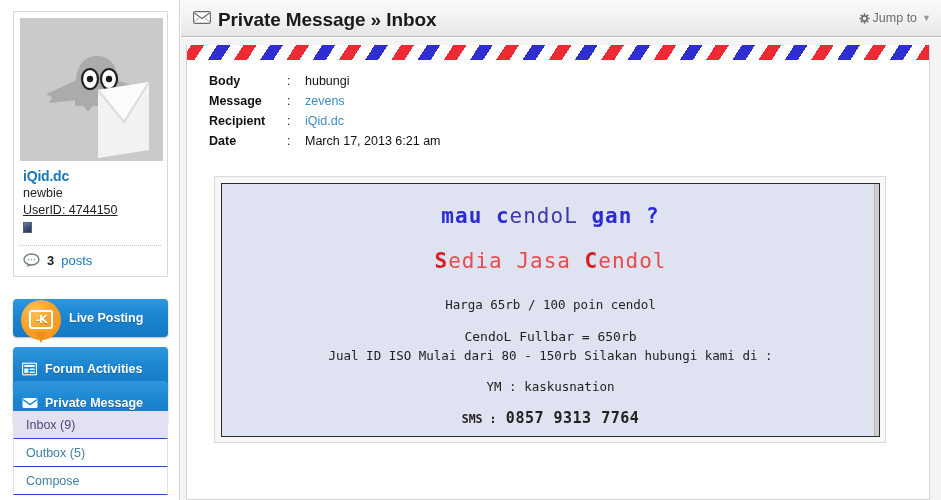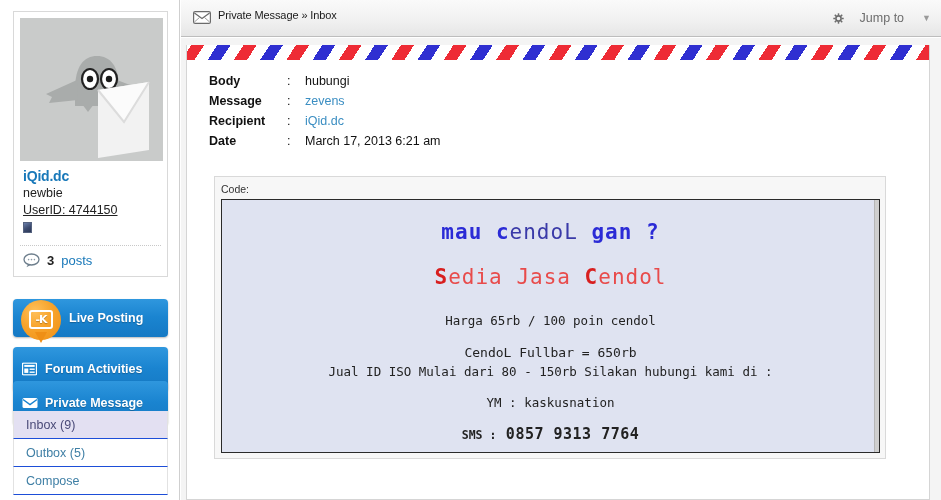--- a/index.html
+++ b/index.html
@@ -189,37 +189,37 @@
   #topbar {
     position: relative;
     height: 37px;
     background: linear-gradient(180deg, #fafafa 0%, #f1f1f1 55%, #e6e6e6 100%);
     border-bottom: 1px solid #bdbdbd;
     box-sizing: border-box;
   }
   .topbar-title {
     position: absolute;
     left: 37px; top: 9px;
-    font-size: 11px;
-    font-weight: normal;
+    font-size: 19px;
+    font-weight: bold;
     color: #1a1a1a;
     letter-spacing: -0.1px;
   }
   .topbar-env {
     position: absolute;
     left: 12px; top: 11px;
   }
   .jump-to {
     position: absolute;
     right: 10px; top: 11px;
     font-size: 12.5px;
     color: #6d6d6d;
     display: flex;
     align-items: center;
-    gap: 16px;
+    gap: 3px;
     cursor: pointer;
   }
   .jump-caret {
     color: #9a9a9a;
     font-size: 9px;
     margin-left: 2px;
   }
 
   #content {
     position: absolute;
@@ -474,21 +474,20 @@
             <span class="field-value link">iQid.dc</span>
           </div>
           <div class="field-row">
             <span class="field-label">Date</span>
             <span class="field-colon">:</span>
             <span class="field-value">March 17, 2013 6:21 am</span>
           </div>
         </div>
 
         <div class="code-wrap">
-          <div class="code-label">Code:</div>
           <div class="code-box">
             <div class="code-scroll"></div>
 
             <div class="cl cl1"><span class="b">m</span><span class="b">au </span><span class="b">c</span><span class="n">endoL </span><span class="b">gan</span><span class="b"> ?</span></div>
 
             <div class="cl cl2"><span class="b">S</span><span>edia Jasa </span><span class="b">C</span><span>endol</span></div>
 
             <div class="cl cl3">Harga 65rb / 100 poin cendol</div>
             <div class="cl cl4">CendoL Fullbar = 650rb</div>
             <div class="cl cl5">Jual ID ISO Mulai dari 80 - 150rb Silakan hubungi kami di  :</div>

